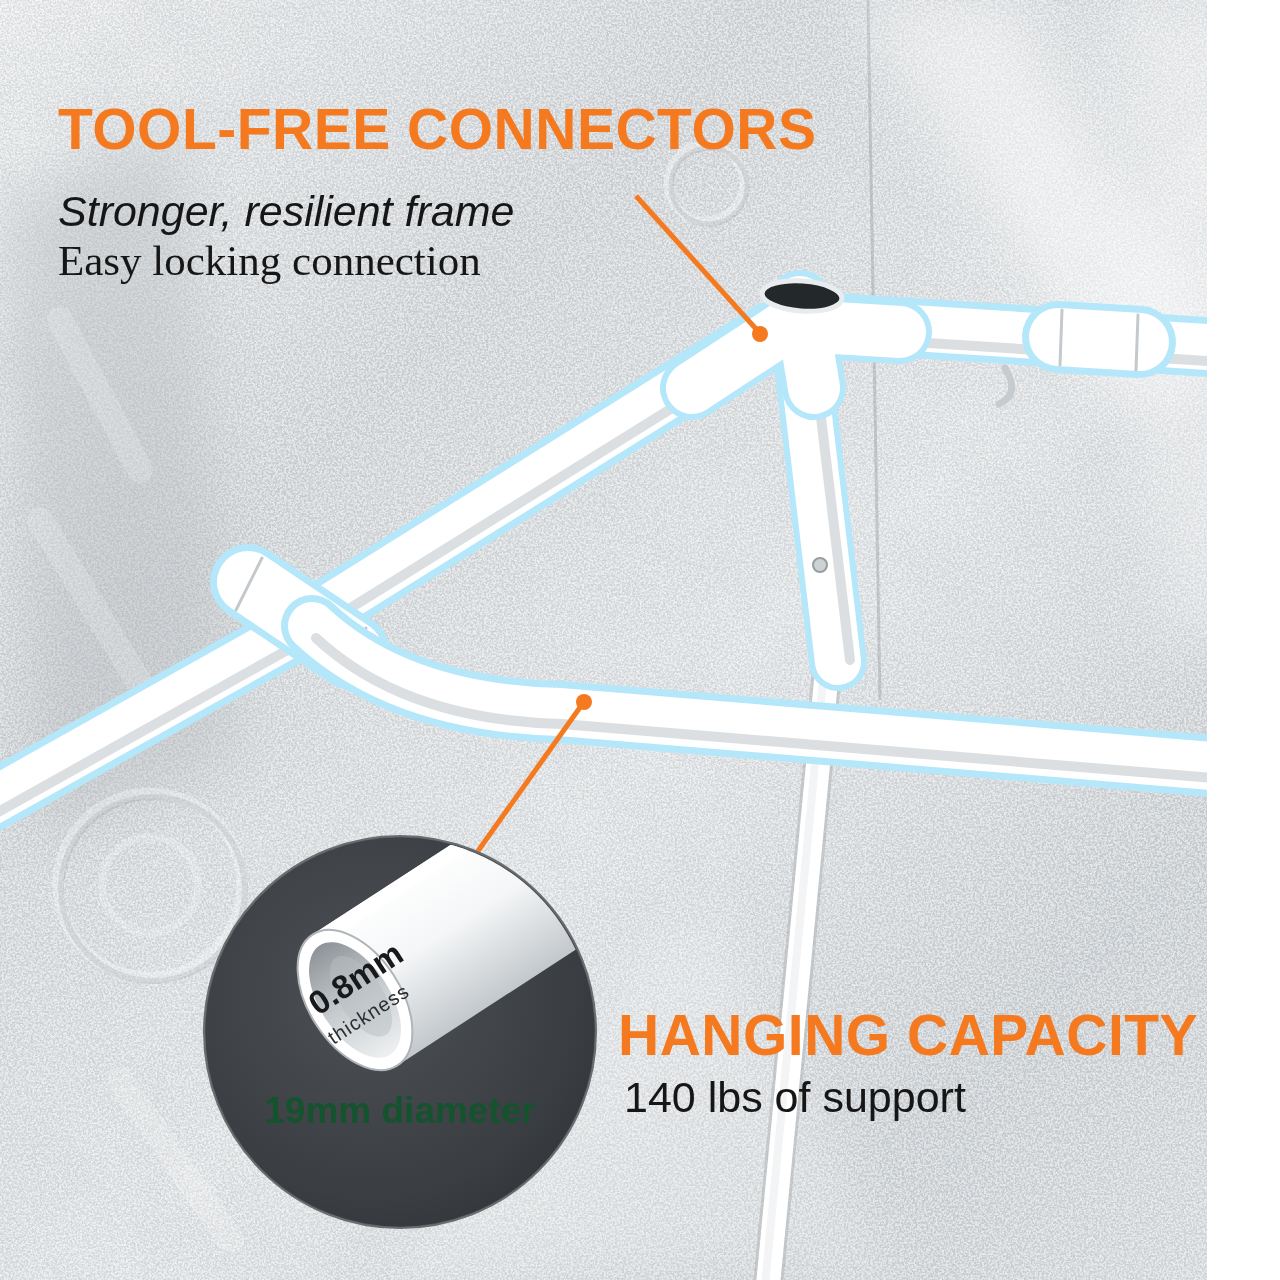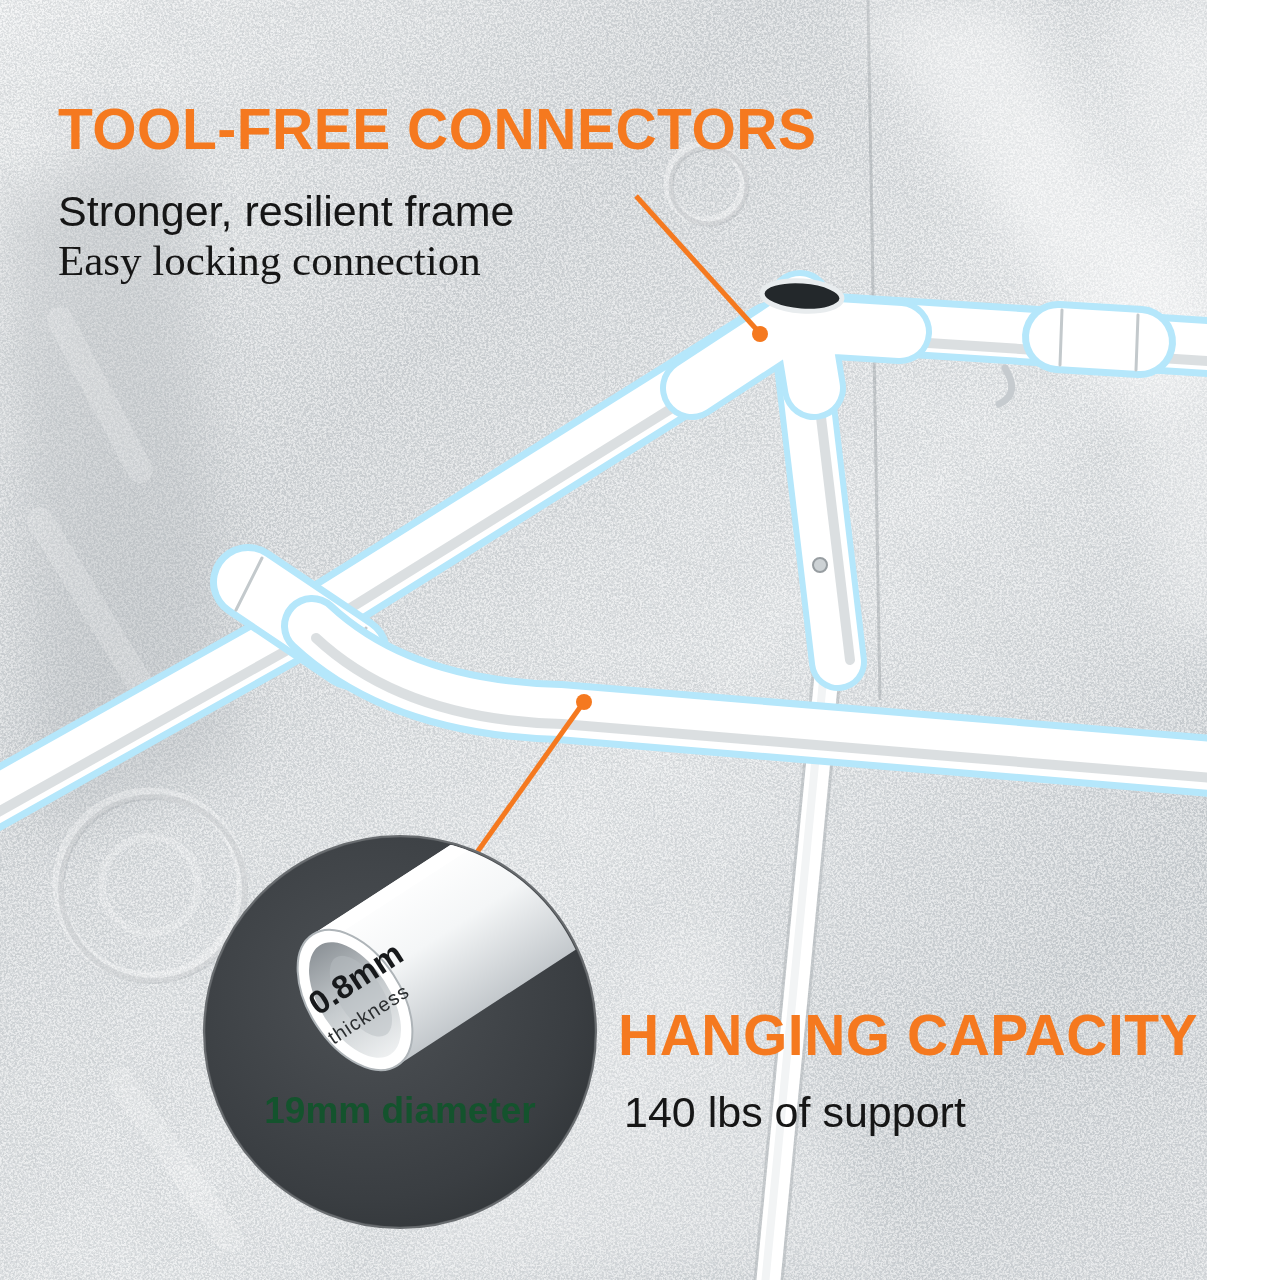--- a/index.html
+++ b/index.html
@@ -186,27 +186,27 @@
           <ellipse cx="355" cy="1000" rx="35" ry="65" fill="url(#innerGrad)"></ellipse>
           <ellipse cx="362" cy="1000" rx="22" ry="46" fill="#b8bec2" opacity="0.5"></ellipse>
         </g>
       </g>
       <circle cx="400" cy="1032" r="196" fill="none" stroke="#ffffff" stroke-opacity="0.12" stroke-width="3"></circle>
     </g>
   </svg>
 
   <div class="txt title-orange" style="left:58px;top:96px;">TOOL-FREE CONNECTORS</div>
 
-  <div class="txt sub-dark" style="left:58px;top:186px;">Stronger, resilient frame</div>
+  <div class="txt sub-dark" style="left:58px;top:186px;font-style:italic;">Stronger, resilient frame</div>
 
   <div class="txt sub-dark" style="left:58px;top:236px;font-family:Liberation Serif, serif;">Easy locking connection</div>
 
   <div class="txt title-orange" style="left:618px;top:1002px;text-align:center;">HANGING CAPACITY</div>
 
-  <div class="txt sub-dark" style="left:624px;top:1072px;margin-top:15px;">140 lbs of support</div>
+  <div class="txt sub-dark" style="left:624px;top:1072px;">140 lbs of support</div>
 
   <div class="txt inset-thickness-value" style="left:312px;top:988px;">0.8mm</div>
 
   <div class="txt inset-thickness-label" style="left:330px;top:1028px;">thickness</div>
 
   <div class="txt inset-diameter" style="left:210px;top:1090px;">19mm diameter</div>
 
 </div>
 
 </body></html>

